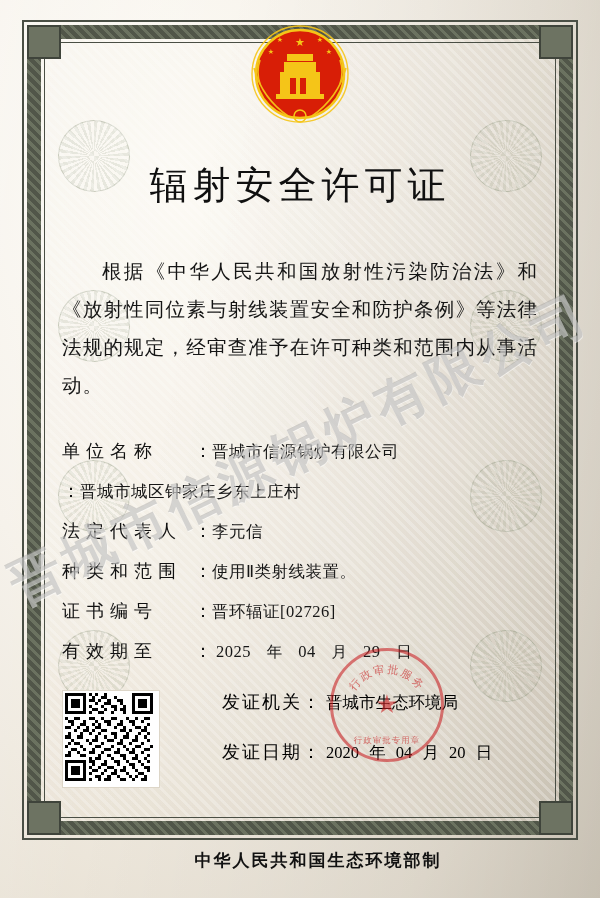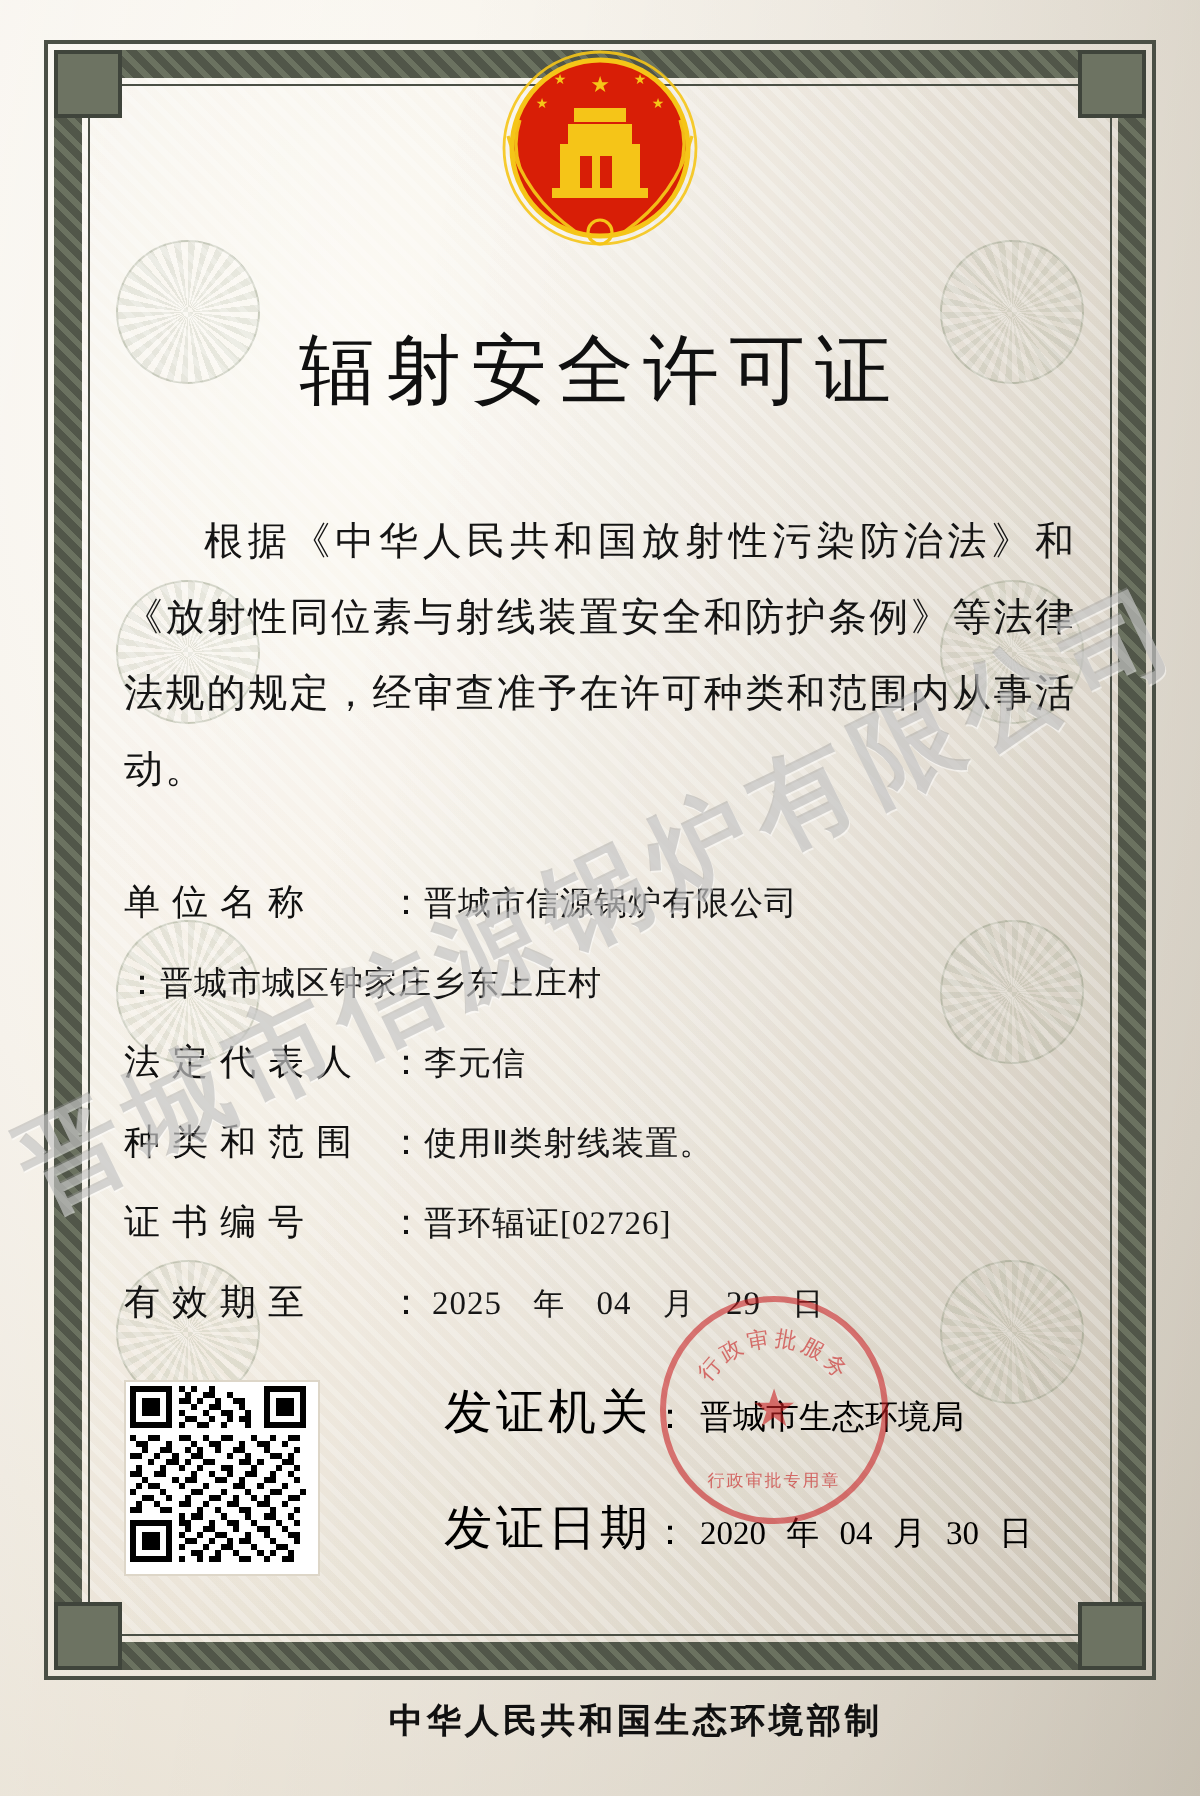--- a/index.html
+++ b/index.html
@@ -177,21 +177,21 @@
   }
   .issuer-row {
     display: flex;
     align-items: baseline;
     font-size: 18px;
     margin-bottom: 26px;
   }
   .issuer-label {
     letter-spacing: 2px;
     flex: 0 0 auto;
-    font-size: 24px;
+    font-size: 18px;
   }
   .issuer-value {
     margin-left: 6px;
     font-size: 16.5px;
   }
 
   
   .seal {
     position: absolute;
     left: 108px;
@@ -562,21 +562,21 @@
       </div>
 
       <div class="issuer-row">
         <span class="issuer-label">发证日期</span>
         <span>：</span>
         <span class="issuer-value">
           <span>2020</span>
           <span style="padding:0 6px">年</span>
           <span>04</span>
           <span style="padding:0 6px">月</span>
-          <span>30</span>
+          <span>20</span>
           <span style="padding:0 6px">日</span>
         </span>
       </div>
     </div>
   </div>
 
   <div class="ministry">中华人民共和国生态环境部制</div>
 
   <div class="watermark">晋城市信源锅炉有限公司</div>
 </div>

